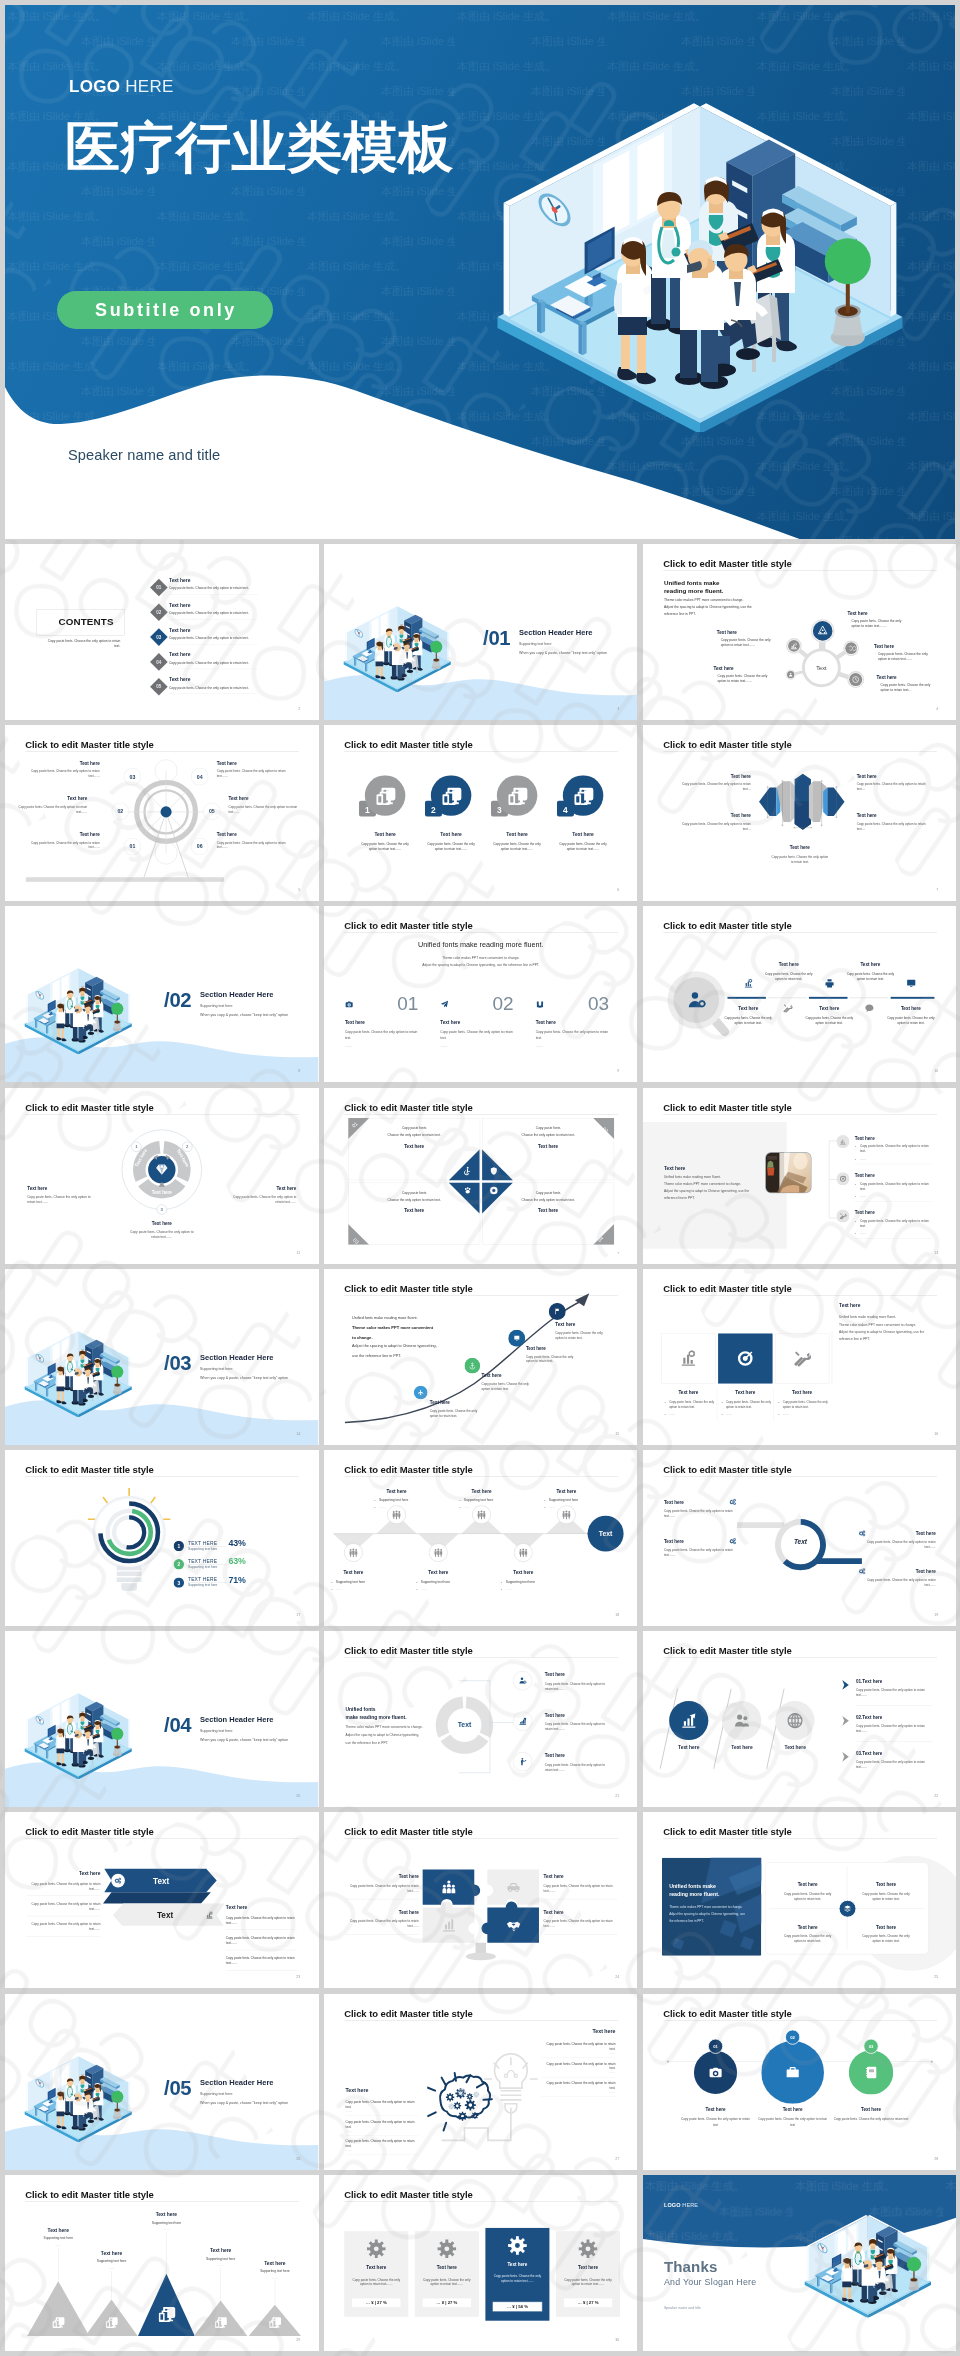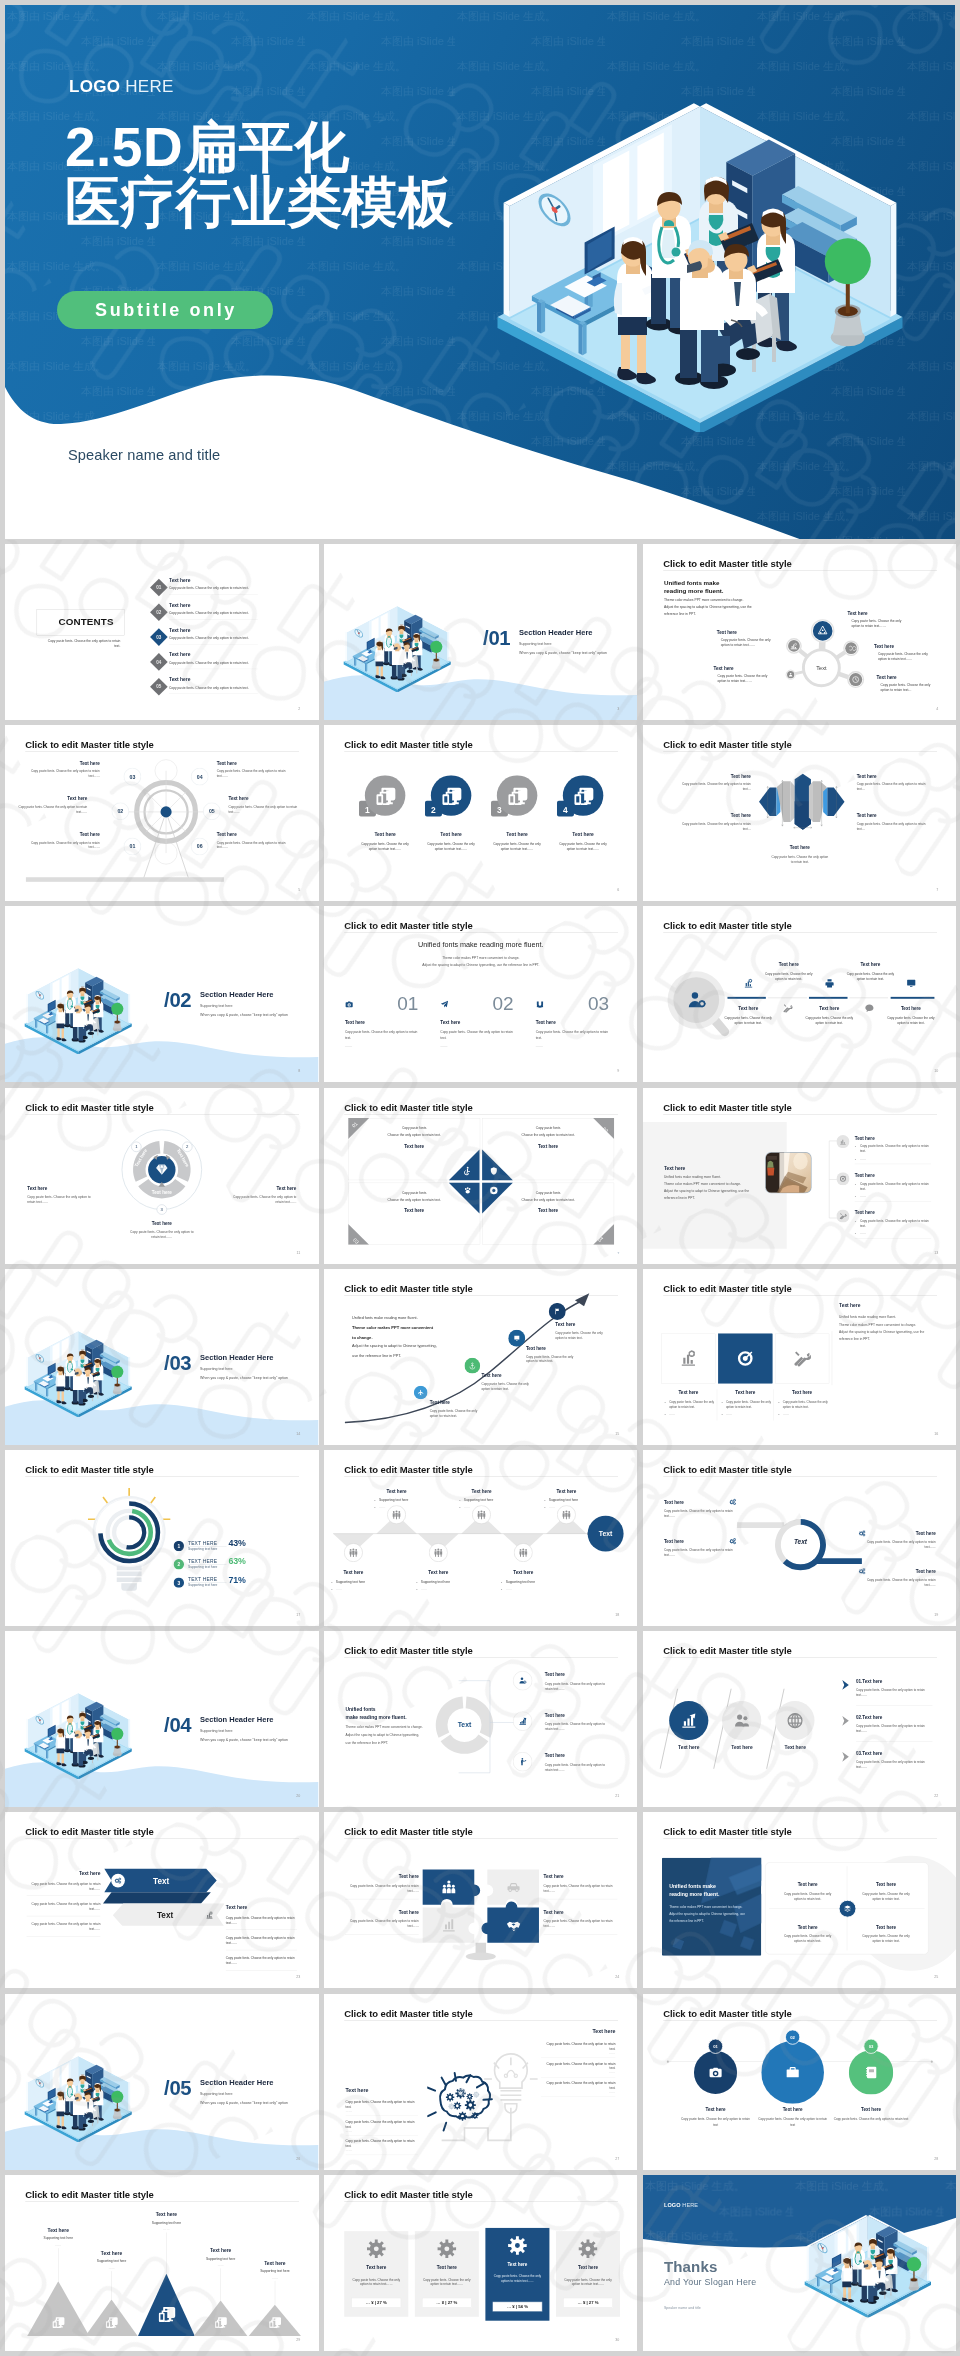--- a/index.html
+++ b/index.html
@@ -243,21 +243,20 @@
       <text x="76" y="40" font-size="11" fill="#ffffff" font-family="Liberation Sans, sans-serif">本图由 iSlide 生成。</text>
     </pattern>
         </defs>
     <rect width="950" height="534" fill="url(#wmp)" opacity="0.075"></rect>
   </svg>
   <svg class="hero-wm2" viewBox="0 0 950 534" preserveAspectRatio="none">
         <rect width="950" height="534" fill="url(#wmBigW)" opacity="0.06"></rect>
       </svg>
   <div class="hero-logo"><b>LOGO</b> <span>HERE</span></div>
   <div class="hero-title">
-    <div>2.5D扁平化</div>
     <div>医疗行业类模板</div>
   </div>
   <div class="hero-sub">Subtitle only</div>
   <svg class="hero-ill" viewBox="0 0 440 352">
         <use href="#isoRoom"></use>
         <use href="#isoPeople"></use>
       </svg>
   <svg class="hero-wave" viewBox="0 0 950 200" preserveAspectRatio="none">
     <path d="M0 48 C 12 72, 30 86, 56 85 C 104 83, 158 56, 210 42 C 258 32, 308 36, 352 52 C 430 80, 510 108, 600 134 C 670 154, 740 180, 800 202 L950 202 L0 202 Z" fill="#ffffff"></path>
   </svg>

